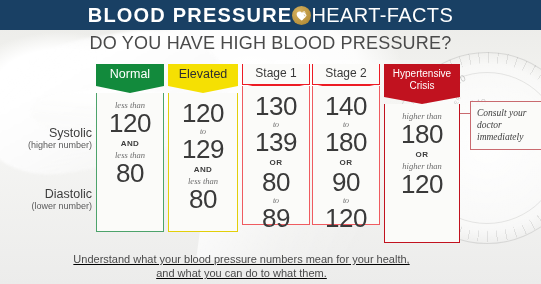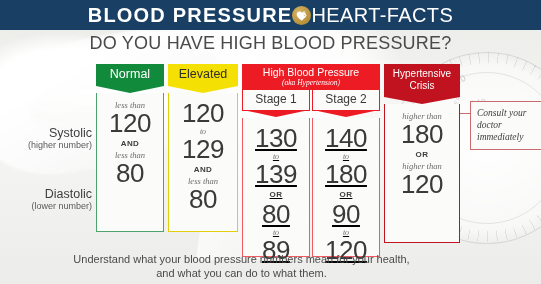--- a/index.html
+++ b/index.html
@@ -148,21 +148,21 @@
     background:#ed1b24;color:#fff;text-align:center;padding:2px 0 3px;
   }
   .hbp-cap .l1{font-size:10.5px;line-height:12px;}
   .hbp-cap .l2{
     font-family:"Liberation Serif", serif;font-style:italic;
     font-size:7.5px;line-height:9px;
   }
   .stage-row{display:flex;gap:2px;}
   .stage{flex:1 1 0;}
   .stage .cap{background:#fbfbf9;color:#3a3a3a;border:1px solid #ed1b24;border-top:none;font-size:12px;padding:2px 0 3px;}
-  .stage .body{border-color:#ef5b60;margin-top:7px;height:138px;text-decoration:underline;}
+  .stage .body{border-color:#ef5b60;margin-top:1px;height:138px;}
 
   .col-crisis{left:384px;width:76px;}
   .col-crisis .cap{background:#c1121f;font-size:10px;line-height:12px;padding:4px 0 5px;}
   .col-crisis .body{border-color:#c1121f;}
 
   
   .callout{
     position:absolute;left:470px;top:101px;width:64px;
     border:1px solid #c96a6f;background:rgba(251,251,249,.92);
     padding:5px 5px 6px 6px;z-index:6;
@@ -170,21 +170,21 @@
   .callout .txt{
     font-family:"Liberation Serif", serif;font-style:italic;
     font-size:9.5px;color:#3d3d3d;line-height:12px;
   }
   .callout-stem{
     position:absolute;left:460px;top:113px;width:10px;height:1px;background:#c96a6f;z-index:6;
   }
 
   
   .footer{
-    position:absolute;left:0;top:252px;width:483px;text-align:center;z-index:4;
+    position:absolute;left:0;top:252px;width:483px;text-align:center;z-index:4;text-decoration:underline;
   }
   .footer div{font-size:11px;color:#4a4a4a;line-height:14px;}
 </style>
 </head>
 <body>
 
 <div id="page">
 
   <div class="bg-layer">
     <div class="bg-wash"></div>
@@ -264,24 +264,20 @@
           <div class="to">to</div>
           <div class="big">129</div>
           <div class="conj">AND</div>
           <div class="small-it">less than</div>
           <div class="big">80</div>
         </div>
       </div>
     </div>
 
     <div class="hbp-group">
-      <div class="hbp-cap">
-        <div class="l1">High Blood Pressure</div>
-        <div class="l2">(aka Hypertension)</div>
-      </div>
       <div class="stage-row">
 
         <div class="stage">
           <div class="cap">
             <span>Stage 1</span>
             <span class="notch">
               <svg viewBox="0 0 68 7" preserveAspectRatio="none">
                   <polygon points="0,0 34,7 68,0" fill="#ed1b24"></polygon>
                 </svg>
             </span>

